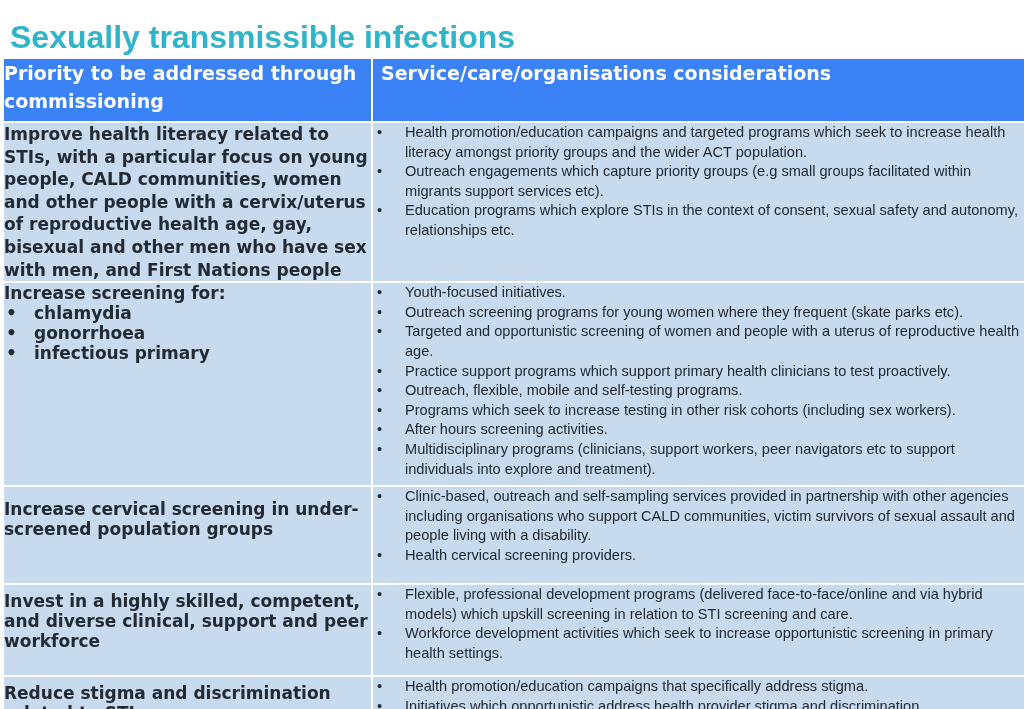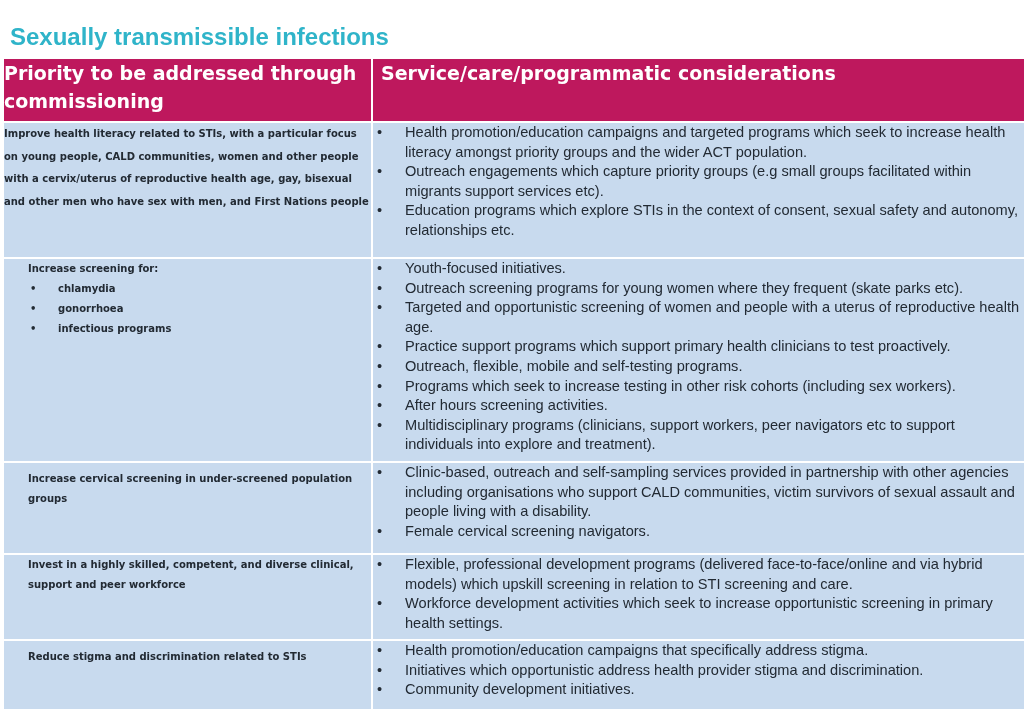--- a/index.html
+++ b/index.html
@@ -1,26 +1,26 @@
 <!DOCTYPE html>
 <html><head>
 <meta charset="utf-8">
 <style>
   html, body { margin:0; padding:0; background:#ffffff; }
   body { width:1024px; height:709px; overflow:hidden; position:relative; font-family:"Liberation Sans", sans-serif; }
-  .title { position:absolute; left:10px; top:18px; font-family:"Liberation Sans", sans-serif; font-weight:bold; font-size:24px; color:#2fb4c9; letter-spacing:0px; margin:0; line-height:38px; }
+  .title { position:absolute; left:10px; top:18px; font-family:"Liberation Sans", sans-serif; font-weight:bold; font-size:32px; color:#2fb4c9; letter-spacing:0px; margin:0; line-height:38px; }
   table.grid { position:absolute; left:2px; top:57px; width:1022px; border-collapse:collapse; table-layout:fixed; }
   table.grid td, table.grid th { border:2px solid #ffffff; vertical-align:top; padding:0; }
   col.c1 { width:369px; } col.c2 { width:653px; }
-  thead th { background:#be185d; color:#ffffff; text-align:left; font-family:"DejaVu Sans", sans-serif; font-weight:bold; font-size:19px; line-height:28px; height:62px; padding:4px 8px 0 8px; }
+  thead th { background:#3b82f6; color:#ffffff; text-align:left; font-family:"DejaVu Sans", sans-serif; font-weight:bold; font-size:19px; line-height:28px; height:62px; padding:4px 8px 0 8px; }
   thead th.h2 { padding-left:8px; }
   tbody td { background:#c8daee; color:#222a33; }
-  td.pri { font-family:"DejaVu Sans", sans-serif; font-weight:bold; font-size:10px; padding:4px 6px 0 8px; }
+  td.pri { font-family:"DejaVu Sans", sans-serif; font-weight:bold; font-size:17px; padding:4px 6px 0 8px; }
   td.pri .lh { line-height:22.6px; }
-  td.pri .lh2 { line-height:20px;margin-left:24px; }
+  td.pri .lh2 { line-height:20px; }
   td.svc { font-family:"Liberation Sans", sans-serif; font-size:14.6px; line-height:19.6px; padding:6px 8px 4px 6px; }
   ul.b { list-style:none; margin:0; padding:0; }
   ul.b li { position:relative; padding-left:32px; }
   ul.b li .dot { position:absolute; left:4px; top:0; }
   ul.sub li { padding-left:30px; }
   ul.sub li .dot { left:2px; }
   tr.r1 td { height:134px; } tr.r2 td { height:202px; } tr.r3 td { height:84px; }
   tr.r4 td { height:84px; } tr.r5 td { height:64px; }
 </style>
 </head>
@@ -29,21 +29,21 @@
 <h1 class="title">Sexually transmissible infections</h1>
 
 <table class="grid">
   <colgroup>
       <col class="c1">
       <col class="c2">
     </colgroup>
   <thead>
     <tr>
       <th>Priority to be addressed through commissioning</th>
-      <th class="h2">Service/care/programmatic considerations</th>
+      <th class="h2">Service/care/organisations considerations</th>
     </tr>
   </thead>
   <tbody>
 
     <tr class="r1">
       <td class="pri">
         <div class="lh">Improve health literacy related to STIs, with a particular focus on young people, CALD communities, women and other people with a cervix/uterus of reproductive health age, gay, bisexual and other men who have sex with men, and First Nations people</div>
       </td>
       <td class="svc">
         <ul class="b">
@@ -53,51 +53,51 @@
         </ul>
       </td>
     </tr>
 
     <tr class="r2">
       <td class="pri">
         <div class="lh2">Increase screening for:</div>
         <ul class="b sub lh2">
           <li><span class="dot">•</span><span>chlamydia</span></li>
           <li><span class="dot">•</span><span>gonorrhoea</span></li>
-          <li><span class="dot">•</span><span>infectious programs</span></li>
+          <li><span class="dot">•</span><span>infectious primary</span></li>
         </ul>
       </td>
       <td class="svc">
         <ul class="b">
           <li><span class="dot">•</span><span>Youth-focused initiatives.</span></li>
           <li><span class="dot">•</span><span>Outreach screening programs for young women where they frequent (skate parks etc).</span></li>
           <li><span class="dot">•</span><span>Targeted and opportunistic screening of women and people with a uterus of reproductive health age.</span></li>
           <li><span class="dot">•</span><span>Practice support programs which support primary health clinicians to test proactively.</span></li>
           <li><span class="dot">•</span><span>Outreach, flexible, mobile and self-testing programs.</span></li>
           <li><span class="dot">•</span><span>Programs which seek to increase testing in other risk cohorts (including sex workers).</span></li>
           <li><span class="dot">•</span><span>After hours screening activities.</span></li>
           <li><span class="dot">•</span><span>Multidisciplinary programs (clinicians, support workers, peer navigators etc to support individuals into explore and treatment).</span></li>
         </ul>
       </td>
     </tr>
 
     <tr class="r3">
-      <td class="pri" style="padding-top:6px;">
+      <td class="pri" style="padding-top:12px;">
         <div class="lh2">Increase cervical screening in under-screened population groups</div>
       </td>
       <td class="svc">
         <ul class="b">
           <li><span class="dot">•</span><span>Clinic-based, outreach and self-sampling services provided in partnership with other agencies including organisations who support CALD communities, victim survivors of sexual assault and people living with a disability.</span></li>
-          <li><span class="dot">•</span><span>Female cervical screening navigators.</span></li>
+          <li><span class="dot">•</span><span>Health cervical screening providers.</span></li>
         </ul>
       </td>
     </tr>
 
     <tr class="r4">
-      <td class="pri" style="">
+      <td class="pri" style="padding-top:6px;">
         <div class="lh2">Invest in a highly skilled, competent, and diverse clinical, support and peer workforce</div>
       </td>
       <td class="svc">
         <ul class="b">
           <li><span class="dot">•</span><span>Flexible, professional development programs (delivered face-to-face/online and via hybrid models) which upskill screening in relation to STI screening and care.</span></li>
           <li><span class="dot">•</span><span>Workforce development activities which seek to increase opportunistic screening in primary health settings.</span></li>
         </ul>
       </td>
     </tr>
 

